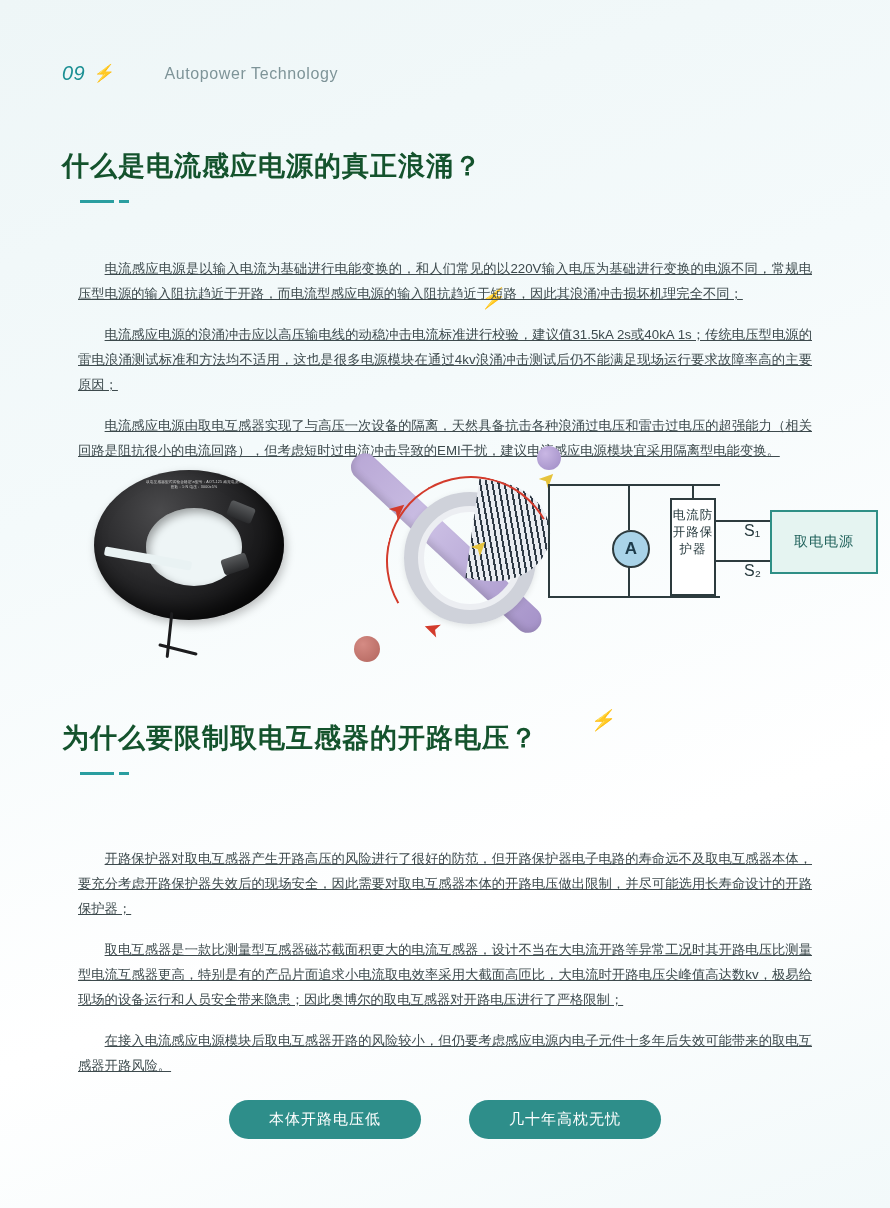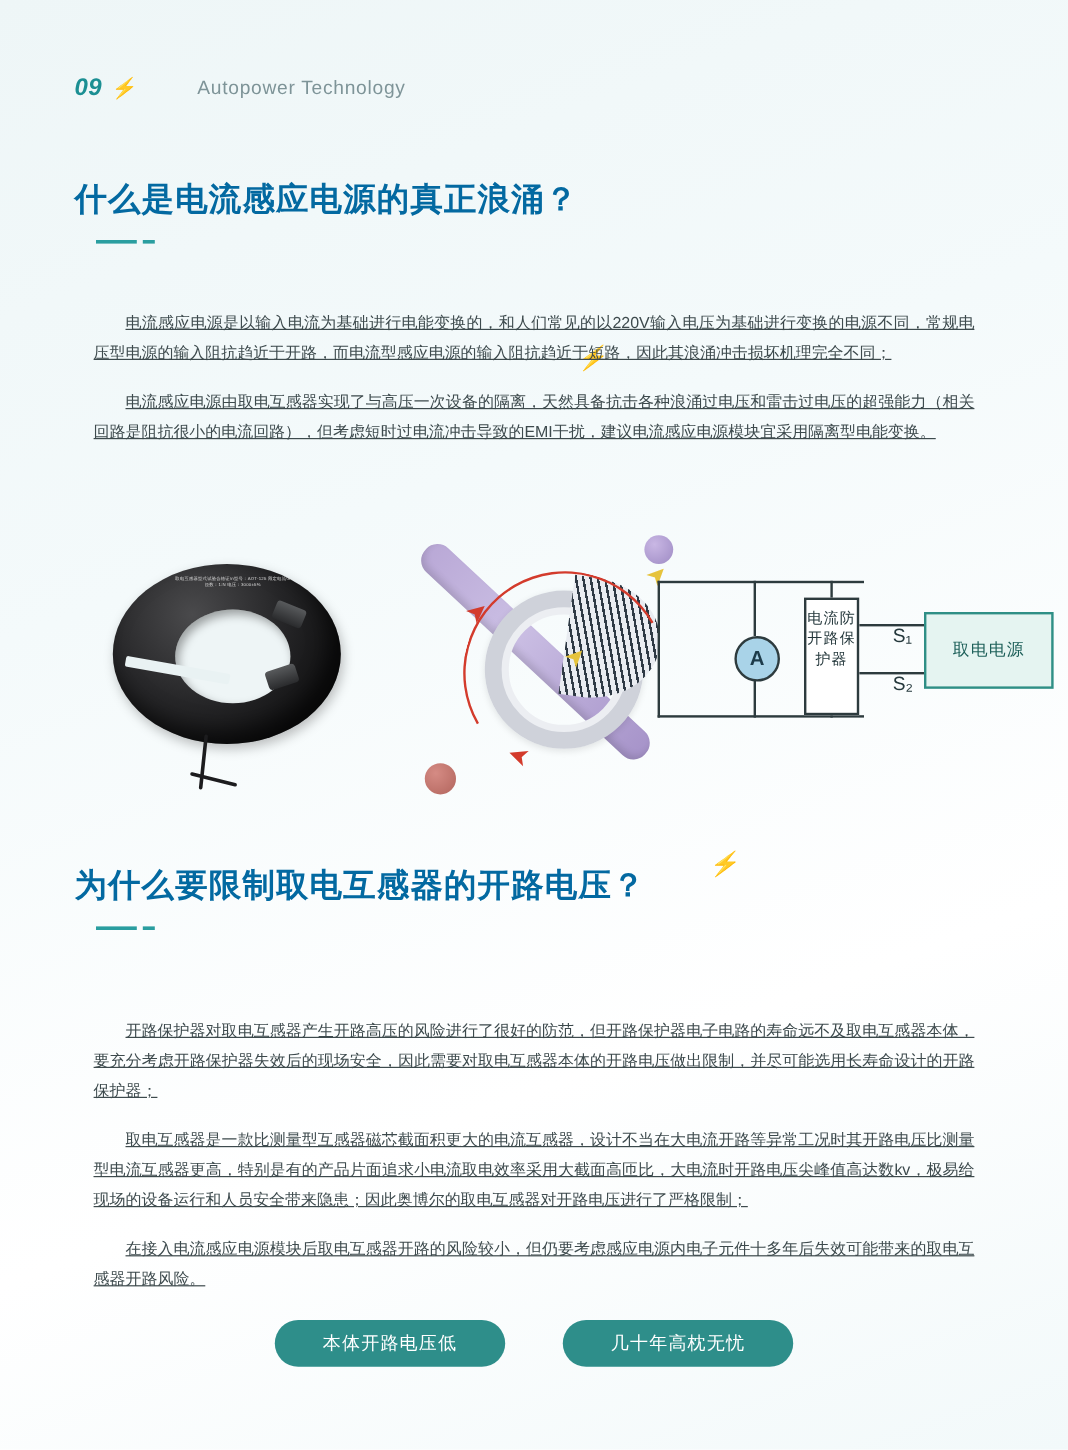--- a/index.html
+++ b/index.html
@@ -23,21 +23,21 @@
   .header {
     position: absolute;
     left: 62px;
     top: 62px;
     display: flex;
     align-items: center;
     gap: 9px;
   }
   .page-num {
     font-size: 20px;
-    font-weight: bold;
+    font-weight: normal;
     font-style: italic;
     color: #1b8f93;
     letter-spacing: 0.5px;
   }
   .bolt-small {
     color: #26a39a;
     font-size: 17px;
     line-height: 1;
     transform: skewX(-8deg);
   }
@@ -48,21 +48,21 @@
     margin-left: 40px;
   }
   
   .section-title-wrap {
     position: absolute;
     left: 62px;
   }
   .section-title {
     font-size: 27px;
     font-weight: bold;
-    color: #0369a1;
+    color: #14532d;
     letter-spacing: 1px;
     display: inline-block;
     position: relative;
   }
   .title-bolt {
     position: absolute;
     right: -22px;
     top: -12px;
     color: #28c0a8;
     font-size: 20px;
@@ -387,20 +387,21 @@
     <div class="section-title">什么是电流感应电源的真正浪涌？</div>
     <span class="title-bolt" style="position:absolute;left:420px;top:138px;">⚡</span>
     <div class="rule">
       <span class="long"></span>
       <span class="short"></span>
     </div>
   </div>
 
   <div class="body-block" style="top:240px;">
     <p>电流感应电源是以输入电流为基础进行电能变换的，和人们常见的以220V输入电压为基础进行变换的电源不同，常规电压型电源的输入阻抗趋近于开路，而电流型感应电源的输入阻抗趋近于短路，因此其浪涌冲击损坏机理完全不同；</p>
+    <p>电流感应电源的浪涌冲击应以高压输电线的动稳冲击电流标准进行校验，建议值31.5kA 2s或40kA 1s；传统电压型电源的雷电浪涌测试标准和方法均不适用，这也是很多电源模块在通过4kv浪涌冲击测试后仍不能满足现场运行要求故障率高的主要原因；</p>
     <p>电流感应电源由取电互感器实现了与高压一次设备的隔离，天然具备抗击各种浪涌过电压和雷击过电压的超强能力（相关回路是阻抗很小的电流回路），但考虑短时过电流冲击导致的EMI干扰，建议电流感应电源模块宜采用隔离型电能变换。</p>
   </div>
 
   <div class="figure">
 
     <div class="ct-photo">
       <div class="ct-body">
         <div class="ct-hole"></div>
         <div class="ct-label">取电互感器型式试验合格证\n型号：AOT-125 额定电流\n匝数：1:N 电压：3000±5%</div>
         <div class="ct-split"></div>

